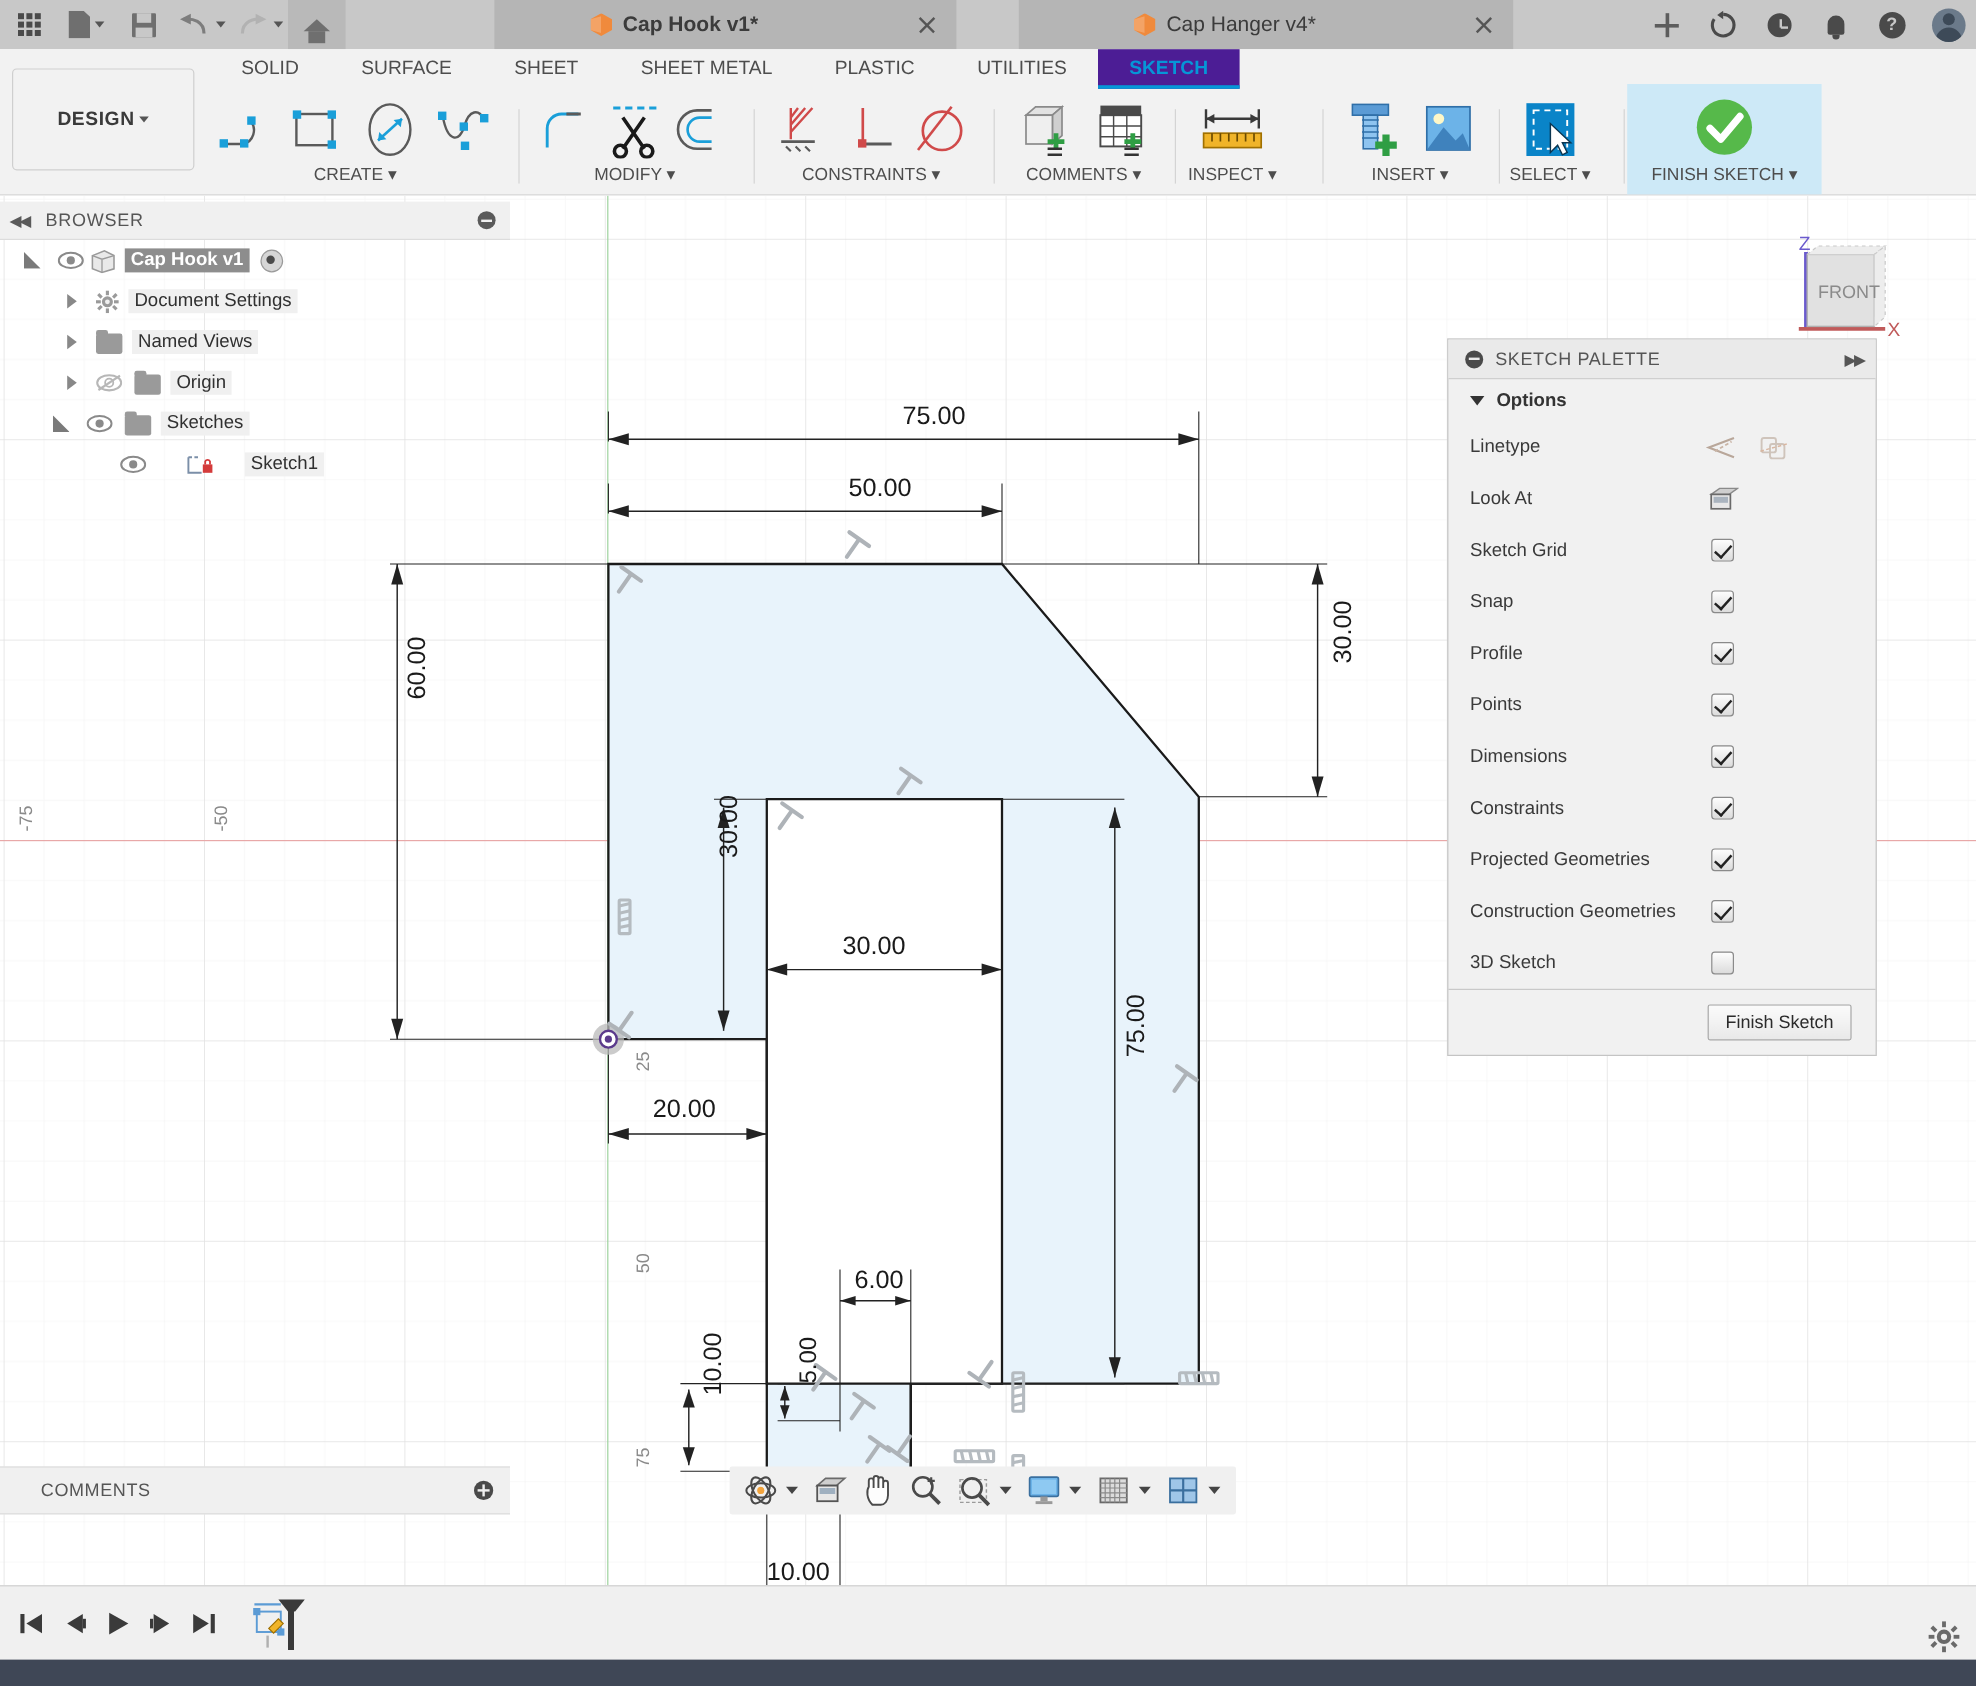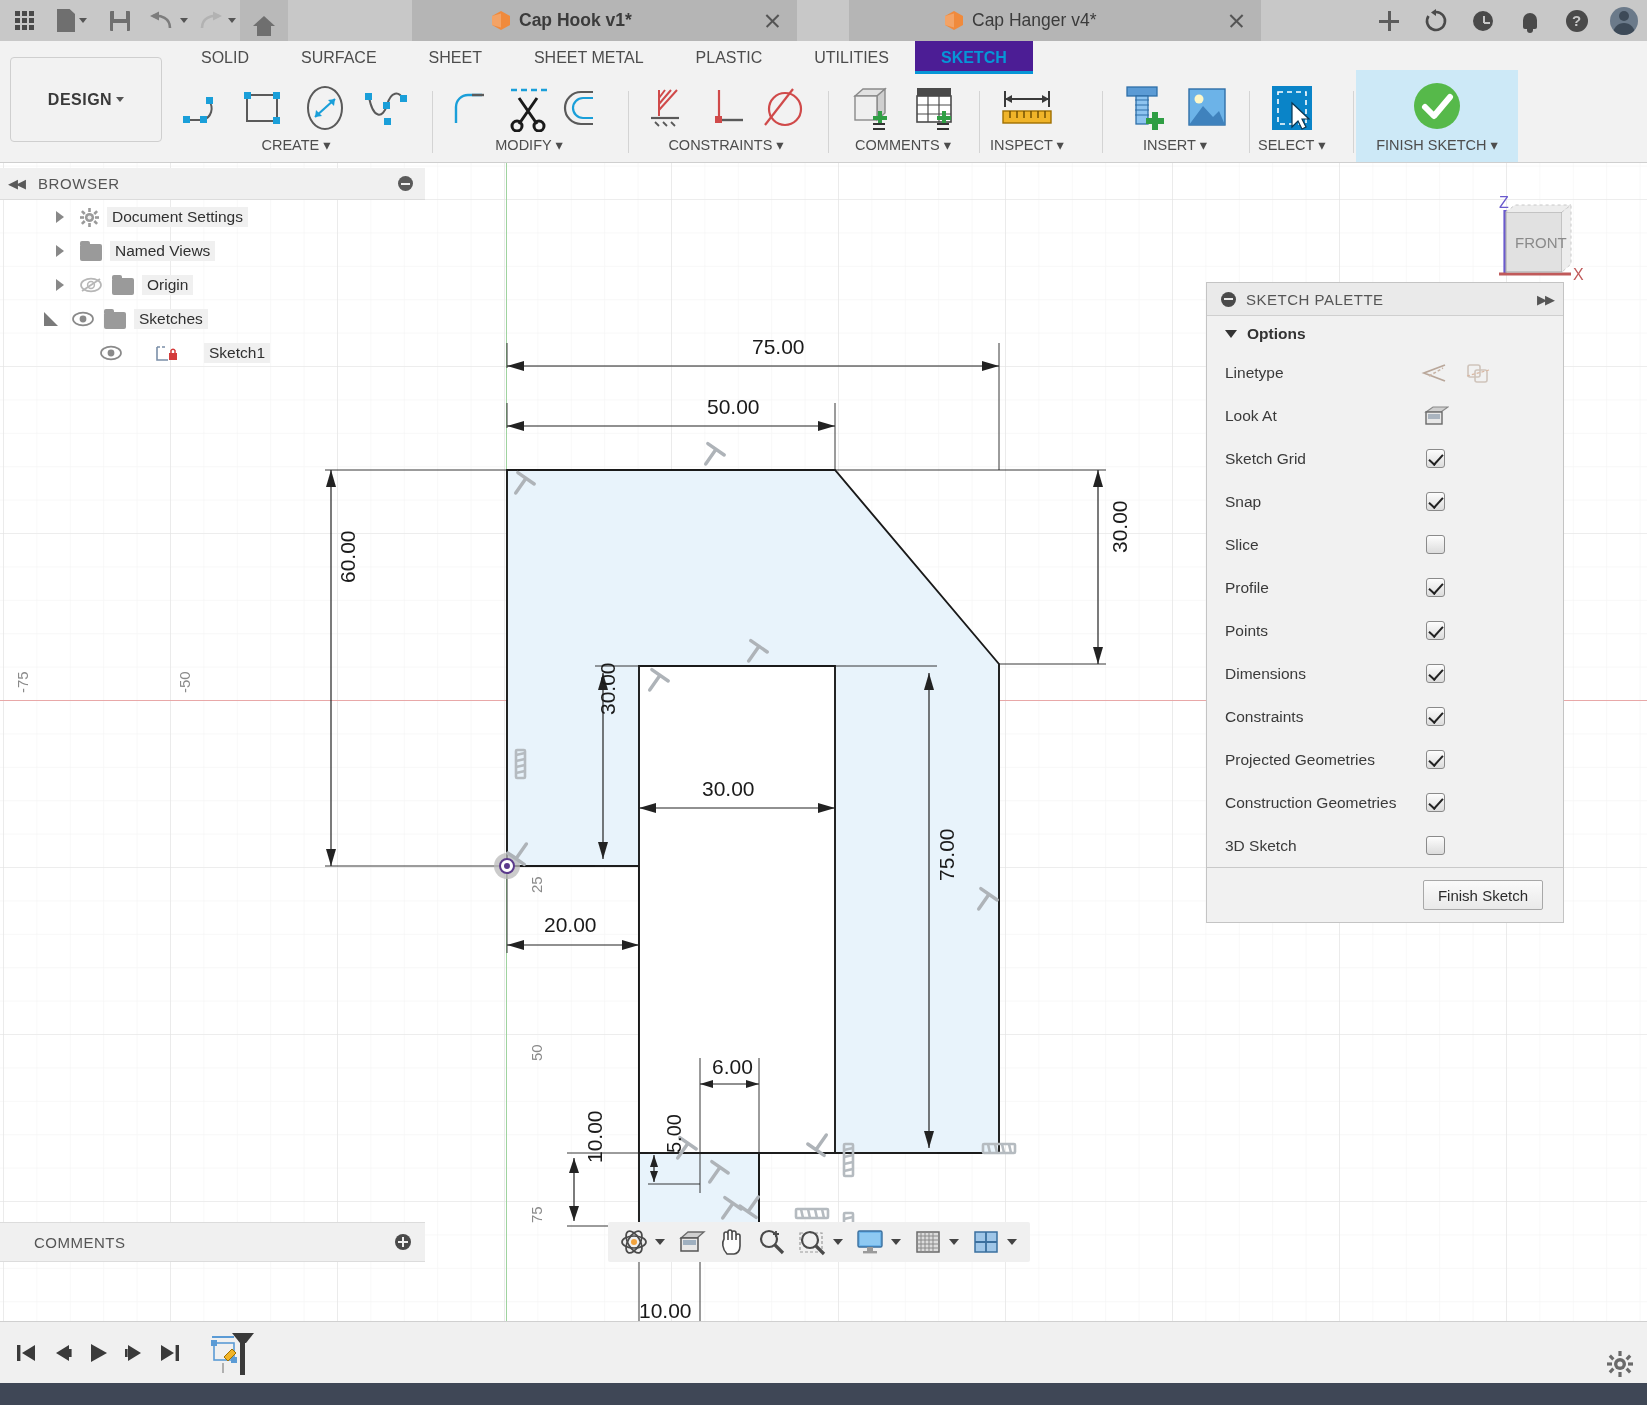--- a/index.html
+++ b/index.html
@@ -692,20 +692,37 @@
     </div>
   </div>
 
   <div class="browser">
     <div class="br-head">
       <div class="br-collapse">◀◀</div>
       <div class="br-title">BROWSER</div>
       <div class="br-minus"></div>
     </div>
 
+    <div class="br-row sel" style="padding-left:20px;">
+      <div class="tri-d"></div>
+      <div class="eye" style="margin-left:14px;">
+        <svg width="22" height="16" viewBox="0 0 22 16">
+            <ellipse cx="11" cy="8" rx="10" ry="6.3" fill="none" stroke="#8a8a8a" stroke-width="1.7"></ellipse>
+            <circle cx="11" cy="8" r="3.4" fill="#8a8a8a"></circle>
+          </svg>
+      </div>
+      <div class="comp-ic">
+        <svg width="24" height="21" viewBox="0 0 24 21">
+            <path d="M3 6 L13 2 L21 6 L21 17 L11 20 L3 17 Z" fill="#e9e9e9" stroke="#9a9a9a" stroke-width="1.3"></path>
+            <path d="M3 6 L11 9 L21 6 M11 9 L11 20" stroke="#9a9a9a" stroke-width="1.1" fill="none"></path>
+          </svg>
+      </div>
+      <div class="br-lbl">Cap Hook v1</div>
+      <div class="rad"></div>
+    </div>
 
     <div class="br-row" style="padding-left:48px;">
       <div class="tri tri-r hollow"></div>
       <div class="gear" style="margin-left:12px;">
         <svg width="19" height="19" viewBox="0 0 19 19">
             <circle cx="9.5" cy="9.5" r="4.6" fill="#9a9a9a"></circle>
             <circle cx="9.5" cy="9.5" r="2" fill="#f0f0f0"></circle>
           <g fill="#9a9a9a">
               <rect x="8.2" y="0" width="2.6" height="4"></rect>
               <rect x="8.2" y="15" width="2.6" height="4"></rect>
@@ -813,24 +830,20 @@
 
     <div class="pal-row">
       <div class="rl">Sketch Grid</div>
       <div class="chk on"></div>
     </div>
     <div class="pal-row">
       <div class="rl">Snap</div>
       <div class="chk on"></div>
     </div>
     <div class="pal-row">
-      <div class="rl">Slice</div>
-      <div class="chk"></div>
-    </div>
-    <div class="pal-row">
       <div class="rl">Profile</div>
       <div class="chk on"></div>
     </div>
     <div class="pal-row">
       <div class="rl">Points</div>
       <div class="chk on"></div>
     </div>
     <div class="pal-row">
       <div class="rl">Dimensions</div>
       <div class="chk on"></div>

